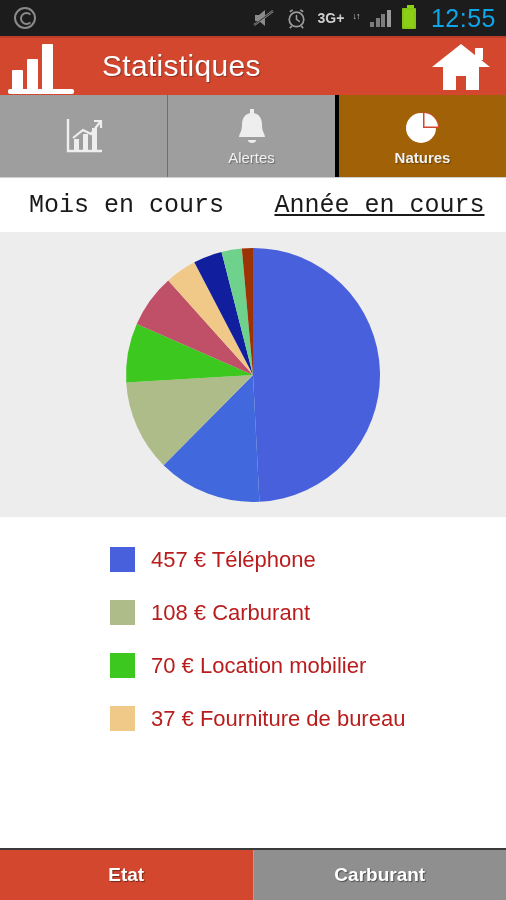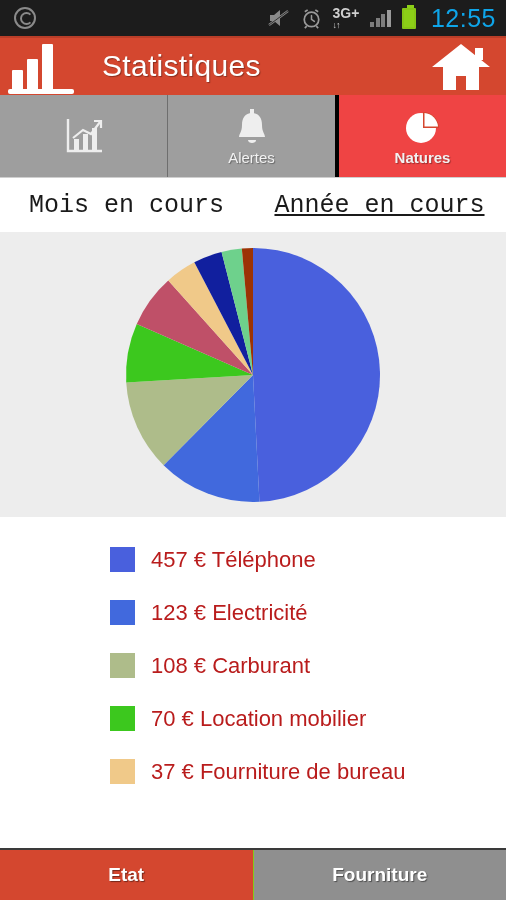--- a/index.html
+++ b/index.html
@@ -17,21 +17,21 @@
     padding:0 10px 0 14px; color:#c8c8c8;
   }
   .sb-logo{ width:22px; height:22px; border-radius:50%; border:2.5px solid #8a8a8a; position:relative; }
   .sb-logo::after{
     content:""; position:absolute; left:4px; top:3px; width:9px; height:9px;
     border-radius:50%; border:2.5px solid #8a8a8a; border-right-color:transparent;
   }
   .sb-right{ margin-left:auto; display:flex; align-items:center; gap:11px; }
   .ic{ display:block; }
   .sb-time{ font-size:25px; color:#0ea5e9; letter-spacing:0.5px; margin-left:4px; }
-  .net-wrap{ display:flex; flex-direction:column; align-items:flex-start; line-height:1; }
+  .net-wrap{ display:flex; flex-direction:row; align-items:flex-start; line-height:1;gap:8px; }
   .net-txt{ font-size:14px; font-weight:bold; color:#cfcfcf; }
   .net-arrows{ font-size:9px; color:#cfcfcf; margin-top:1px; letter-spacing:-1px;}
   .bars{ display:flex; align-items:flex-end; gap:1.5px; height:17px; }
   .bars i{ display:block; width:4px; background:#7d7d7d; }
   .bars i:nth-child(1){height:5px;}
   .bars i:nth-child(2){height:9px;}
   .bars i:nth-child(3){height:13px;}
   .bars i:nth-child(4){height:17px; background:#9a9a9a;}
   .batt{ width:14px; height:21px; border:2px solid #86c516; background:#8ccf17; position:relative; border-radius:1px;}
   .batt::before{ content:""; position:absolute; top:-5px; left:3px; width:7px; height:3px; background:#8ccf17;}
@@ -53,21 +53,21 @@
     text-shadow:1px 1px 1px rgba(0,0,0,.35);
   }
   .home-ic{ margin-left:auto; width:62px; height:52px; }
 
   
   .tabs{ height:82px; display:flex; background:#d4472f; }
   .tab{
     flex:1; display:flex; flex-direction:column; align-items:center; justify-content:center;
     background:#9e9e9e; border-right:1px solid #6e6e6e; position:relative; gap:2px;
   }
-  .tab.active{ background:#ef4444; border-right:none;text-align:center; }
+  .tab.active{ background:#a16207; border-right:none;text-align:center; }
   .tab:nth-child(2){ border-right:4px solid #000000; }
   .tab-ic{ height:42px; display:flex; align-items:center; justify-content:center; }
   .tab-lbl{
     font-size:15px; color:#f2f2f2; text-shadow:1px 1px 1px rgba(0,0,0,.35);
     margin-top:-2px;
   }
   .tab.active .tab-lbl{ font-weight:bold; }
 
   
   .subtabs{
@@ -203,33 +203,29 @@
       <path d="M129,129 L117.84803182091929,2.4905789842797077 A127,127 0 0,1 128.99999999999997,2 Z" fill="#9c3305"></path>
     </svg>
 </div>
 
 <div class="legend" id="legend">
     <div class="legend-row">
       <span class="sw" style="background: rgb(73, 96, 221);"></span>
       <span class="lg-txt">457 € Téléphone</span>
     </div>
     <div class="legend-row">
-      <span class="sw" style="background: rgb(65, 105, 221);"></span>
-      <span class="lg-txt">123 € Electricité</span>
-    </div>
-    <div class="legend-row">
       <span class="sw" style="background: rgb(174, 188, 138);"></span>
       <span class="lg-txt">108 € Carburant</span>
     </div>
     <div class="legend-row">
       <span class="sw" style="background: rgb(60, 200, 30);"></span>
       <span class="lg-txt">70 € Location mobilier</span>
     </div>
     <div class="legend-row">
       <span class="sw" style="background: rgb(240, 201, 137);"></span>
       <span class="lg-txt">37 € Fourniture de bureau</span>
     </div>
   </div>
 
 <div class="bottombar">
   <div class="bbtn on">Etat</div>
-  <div class="bbtn off">Fourniture</div>
+  <div class="bbtn off">Carburant</div>
 </div>
 
 </body></html>

